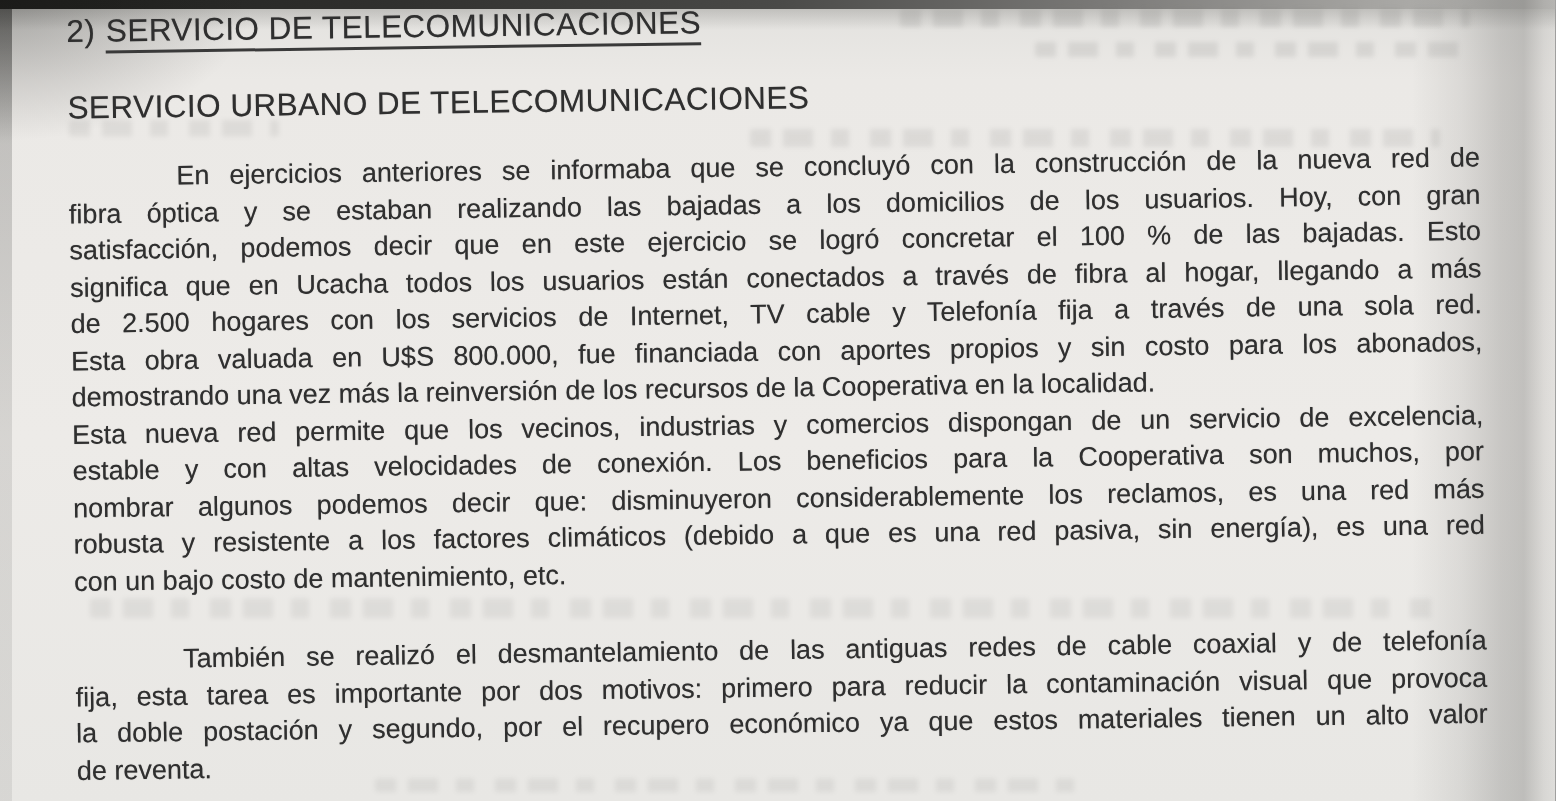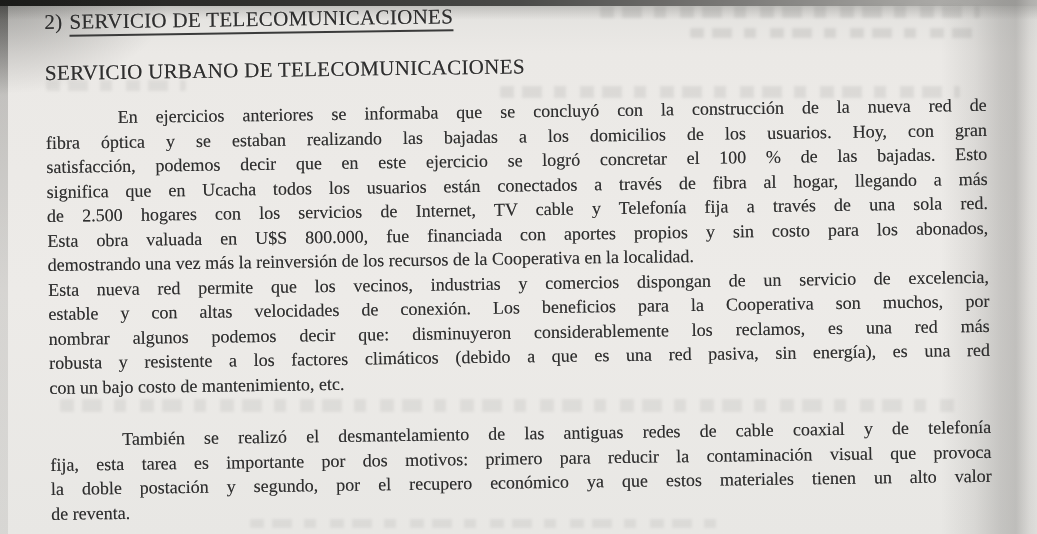--- a/index.html
+++ b/index.html
@@ -1,21 +1,21 @@
 <!DOCTYPE html>
 <html><head>
 <meta charset="utf-8">
 <style>
   html,body{margin:0;padding:0;background:#888;}
   #page{
     position:relative;
     width:1037px;height:534px;
     overflow:hidden;
     background:linear-gradient(180deg,#e2e1de 0%,#ebe9e6 10%,#edebe8 55%,#e8e7e4 100%);
-    font-family:Liberation Serif, serif;
+    font-family:Liberation Sans, sans-serif;
     color:#2f2f2f;
   }
   
   .top-edge{position:absolute;top:0;left:0;width:100%;height:6px;
     background:linear-gradient(90deg,#1e1e1c 0%,#30302e 25%,#4a4a48 50%,#7d7c7a 72%,#a5a4a1 88%,#bcbbb8 100%);
     filter:blur(.4px);}
   .top-fade{position:absolute;top:6px;left:0;width:100%;height:14px;
     background:linear-gradient(180deg,rgba(70,70,66,.22),rgba(70,70,66,0));}
   .left-edge{position:absolute;left:0;top:0;bottom:0;width:8px;
     background:linear-gradient(180deg,rgba(30,30,28,.55),rgba(90,90,88,.28) 18%,rgba(110,110,108,.18) 55%,rgba(120,120,118,.15) 100%);}

